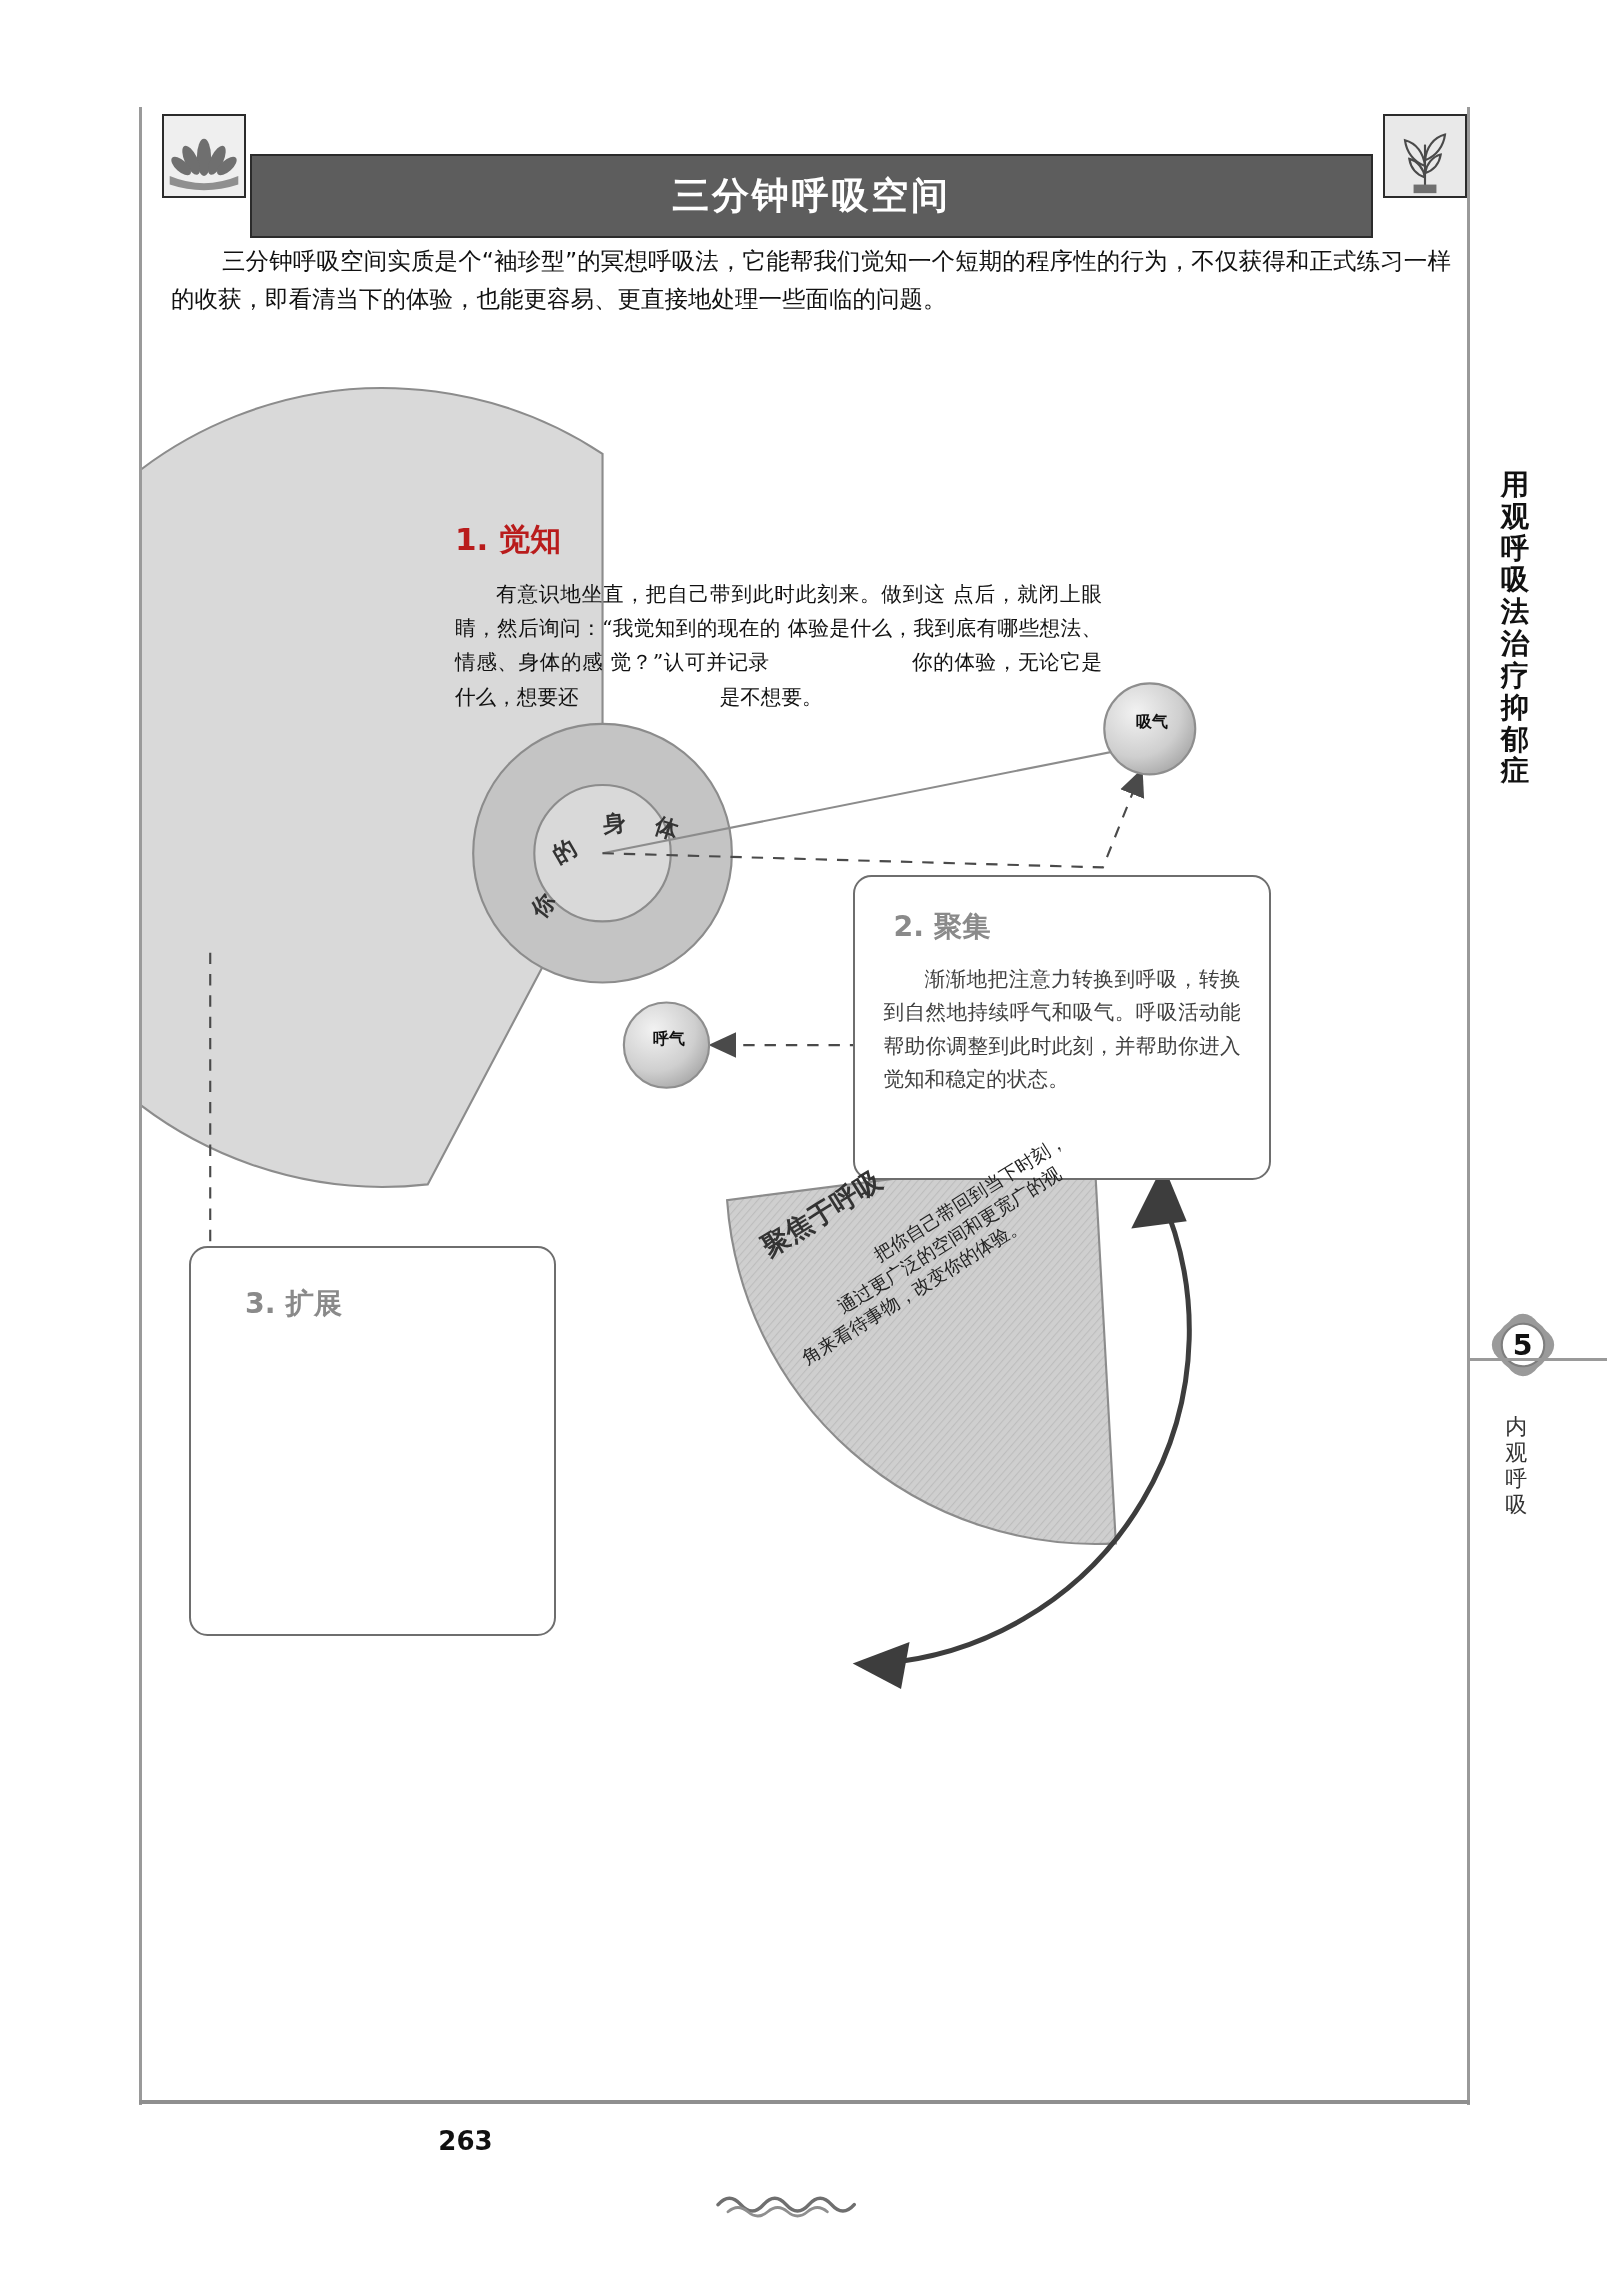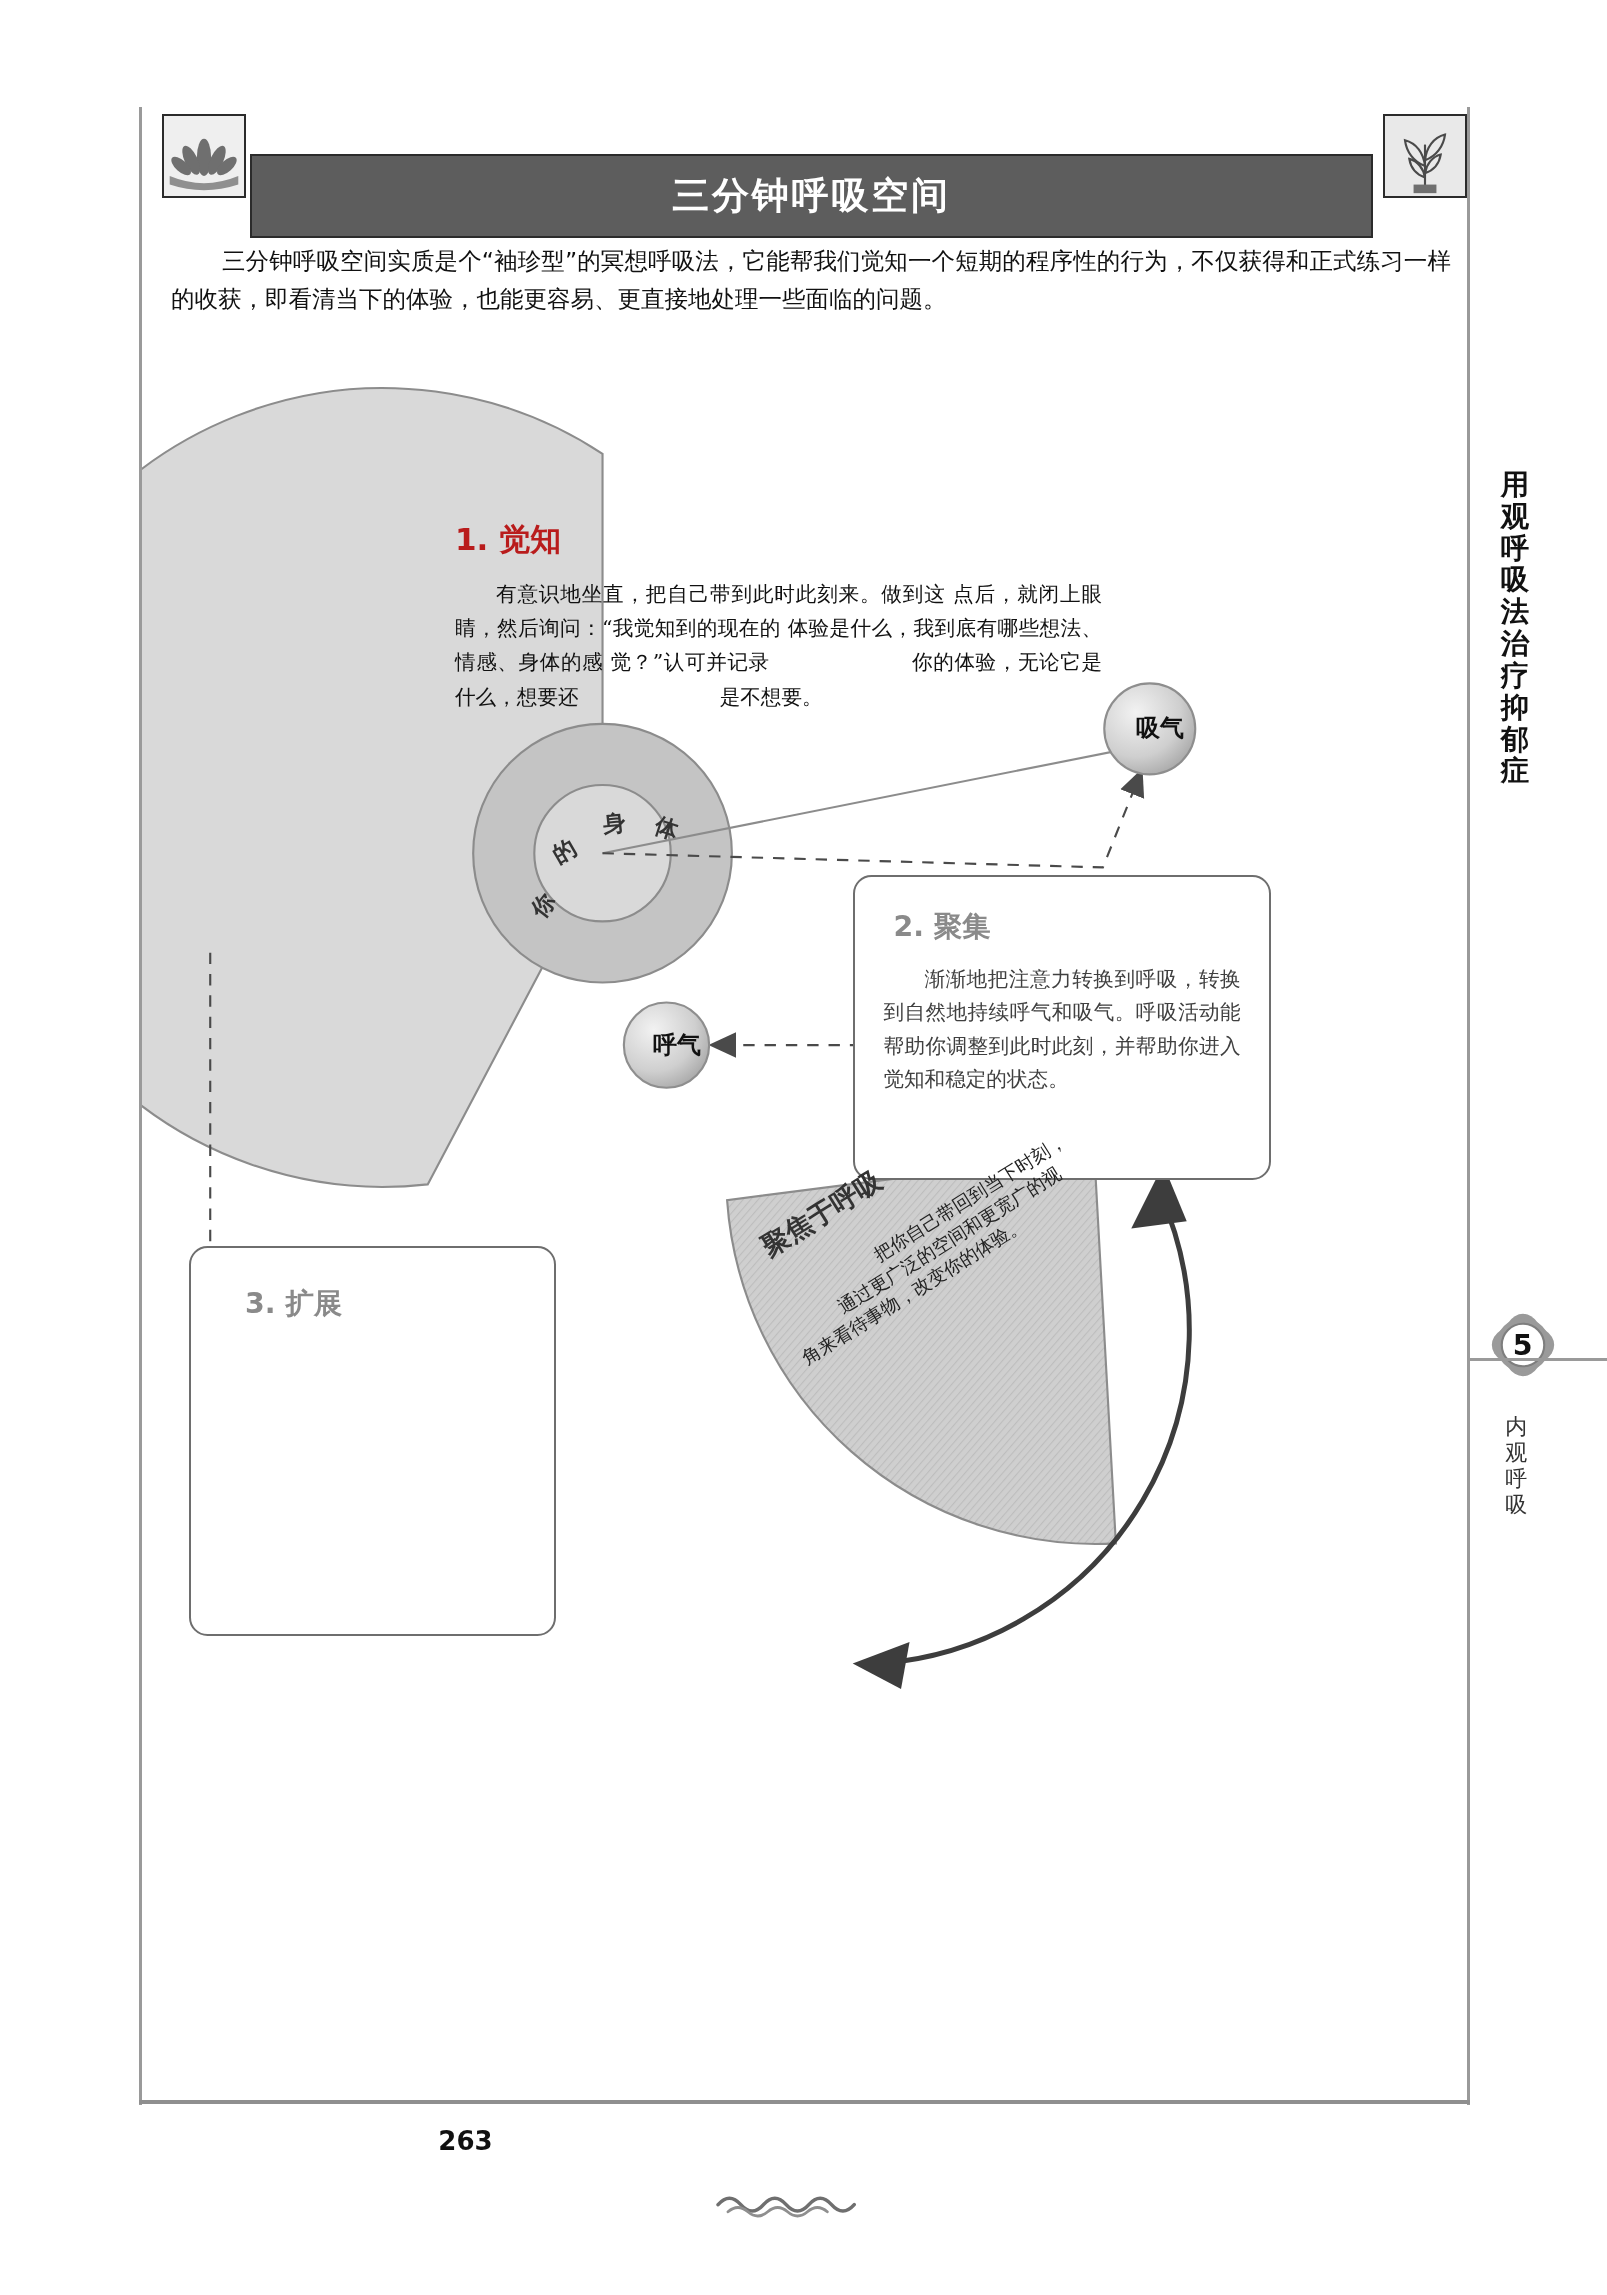--- a/index.html
+++ b/index.html
@@ -143,21 +143,21 @@
     color: #111;
     font-family: "DejaVu Serif", serif;
     text-align: justify;
   }
   .step1-body p { margin: 0; text-indent: 41px; }
   .step1-body .gap { display: inline-block; width: 128px; }
 
   
   .bubble-label {
     position: absolute;
-    font-size: 24px;
+    font-size: 16px;
     font-weight: bold;
     color: #111;
     font-family: Liberation Sans, sans-serif;
     white-space: nowrap;
     padding-left: 12px;
   }
 
   
   .ring-word {
     position: absolute;

